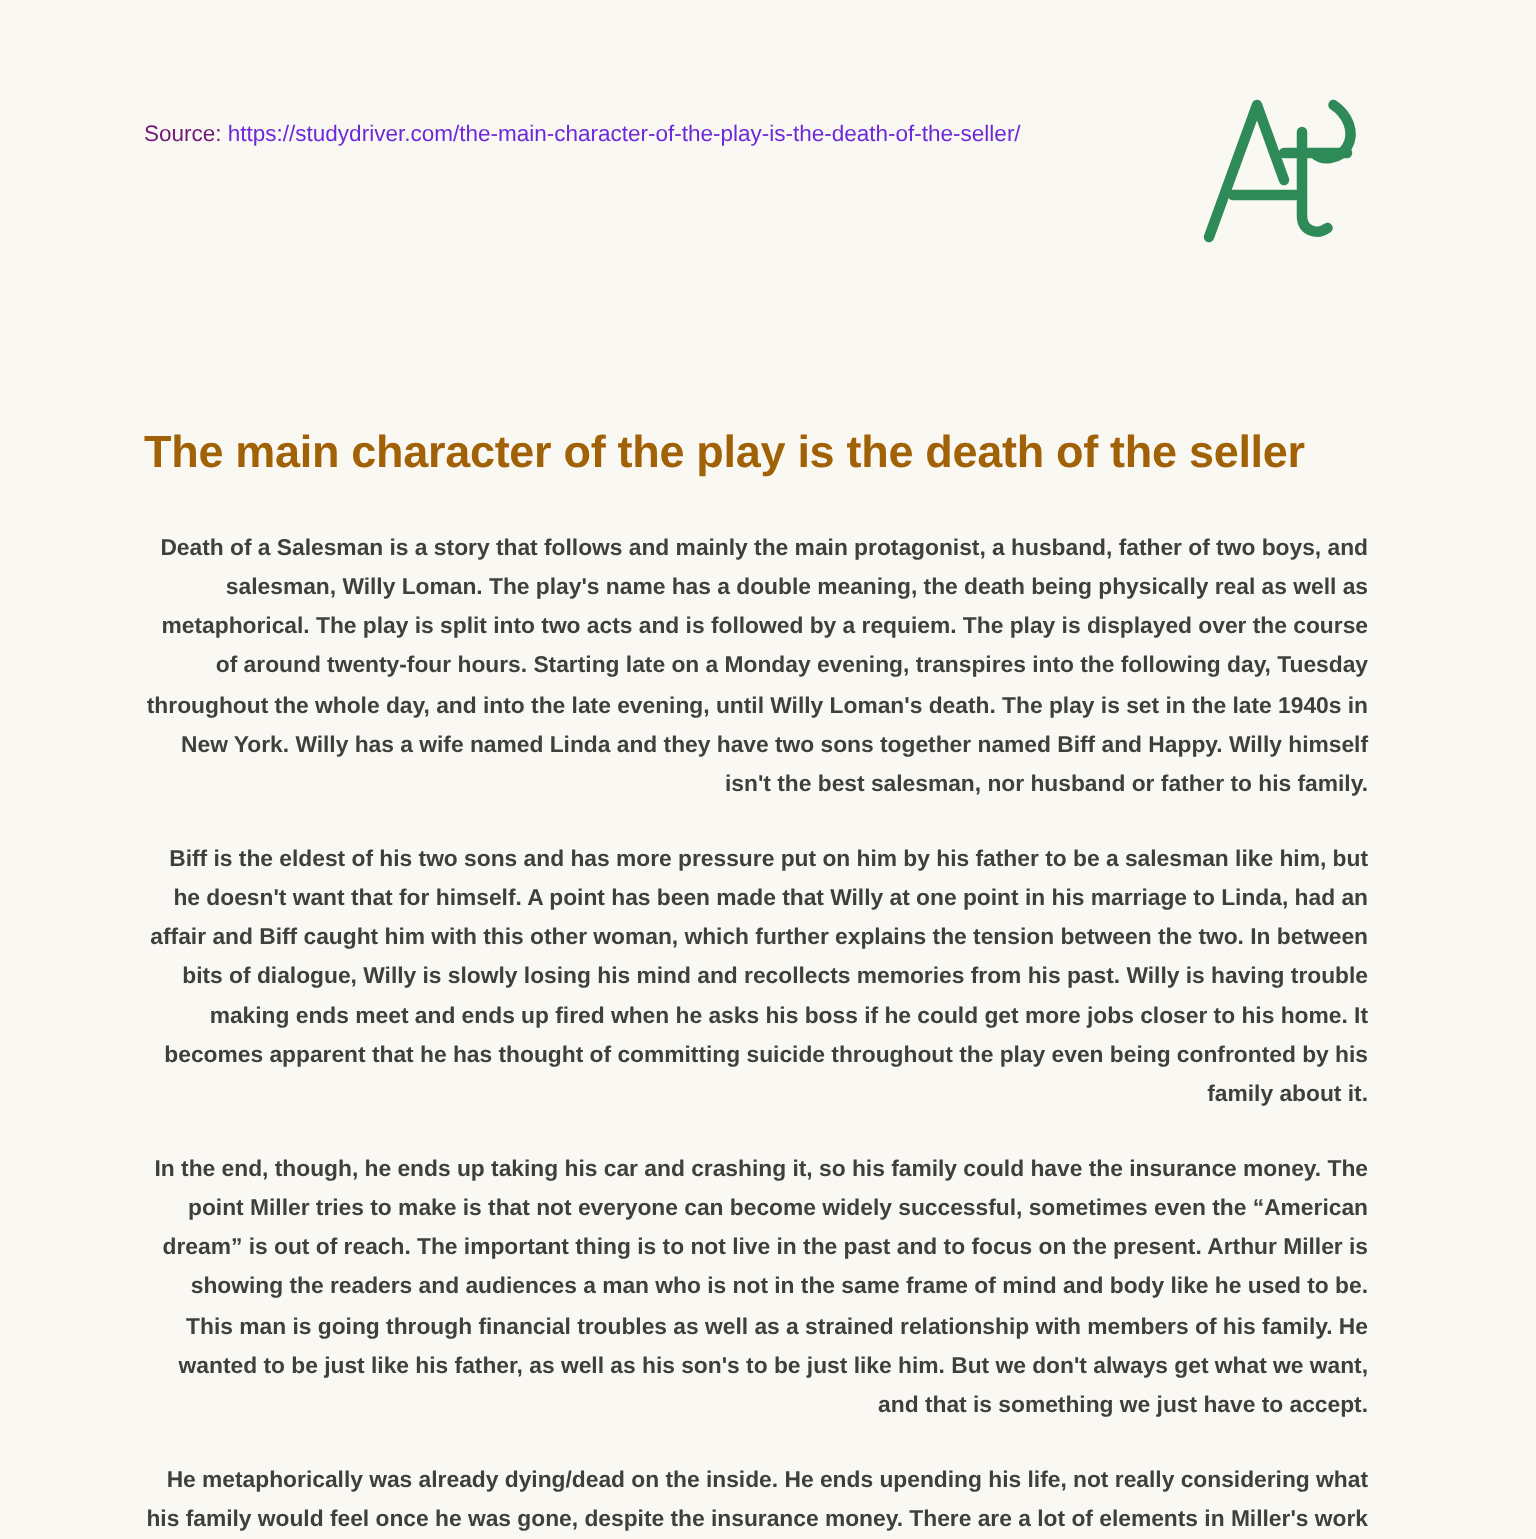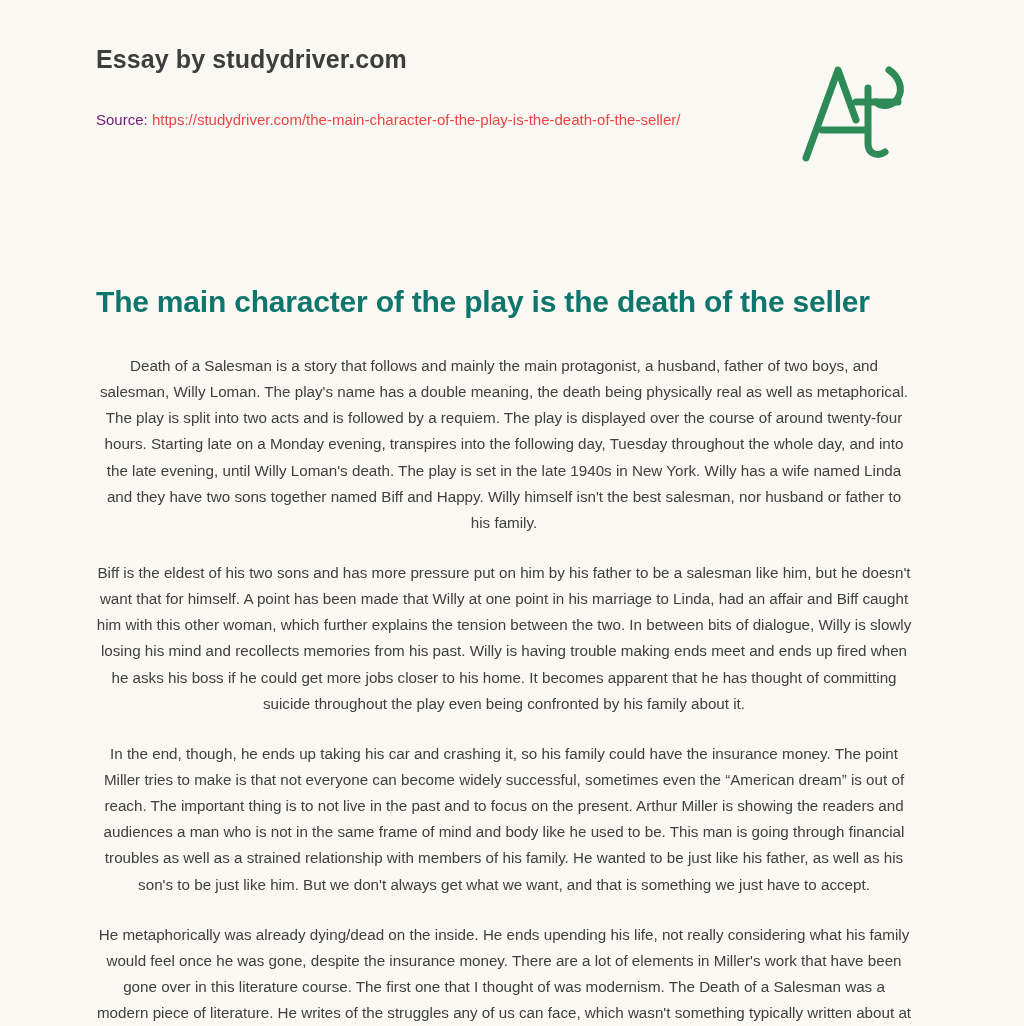--- a/index.html
+++ b/index.html
@@ -37,66 +37,66 @@
     margin-top: 34px;
     font-size: 15px;
     line-height: 1.55;
     color: #4a4a4a;
     max-width: 640px;
   }
   .source-label {
     color: #701a75;
   }
   .source-url {
-    color: #ef4444;
+    color: #6d28d9;
     word-break: break-all;
   }
   .logo {
     position: absolute;
     top: 58px;
     right: 14px;
     width: 120px;
     height: 110px;
   }
   .logo svg {
     display: block;
     width: 120px;
     height: 110px;
   }
   .title {
     margin: 0;
     padding-top: 88px;
     font-size: 30px;
     font-weight: bold;
-    color: #0f766e;
+    color: #a16207;
     line-height: 1.3;
     letter-spacing: -0.2px;
   }
   .article {
     padding-top: 32px;
     padding-bottom: 40px;
   }
   .article p {
     margin: 0 16px 24px 0;
     font-size: 15.2px;
     line-height: 1.72;
     color: #3f3f3f;
-    text-align: center;
+    text-align: right;
+    font-weight: bold;
   }
   .article p:last-child {
     margin-bottom: 0;
   }
 </style>
 </head>
 <body>
 
 <div class="page">
 
   <div class="header">
-    <div class="brand">Essay by studydriver.com</div>
 
     <div class="source-line">
       <span class="source-label">Source:</span>
       <span class="source-url">https://studydriver.com/the-main-character-of-the-play-is-the-death-of-the-seller/</span>
     </div>
 
     <div class="logo">
       <svg viewBox="0 0 120 110" xmlns="http://www.w3.org/2000/svg">
         <g fill="none" stroke="#2e8b57" stroke-width="7" stroke-linecap="round" stroke-linejoin="round">
           <path d="M12 100 L44 12 L62 62"></path>

